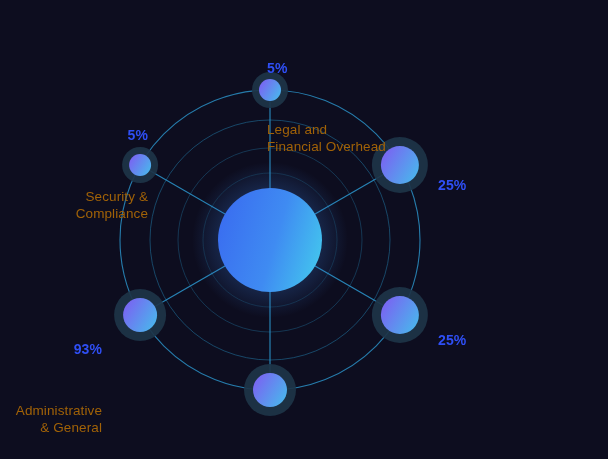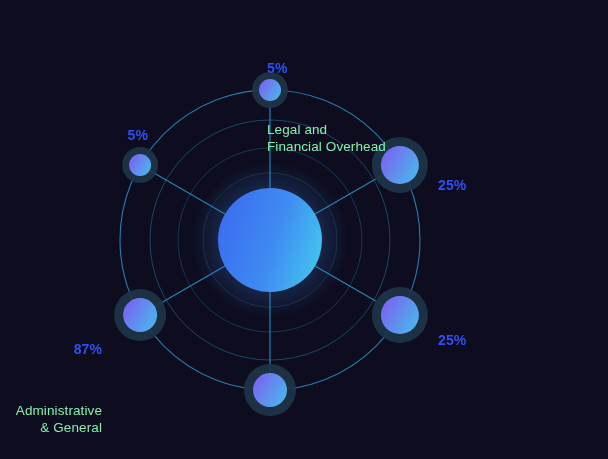--- a/index.html
+++ b/index.html
@@ -31,21 +31,21 @@
   .label .pct {
     display: block;
     color: #2f4ff5;
     font-size: 14px;
     font-weight: bold;
     letter-spacing: 0.1px;
     margin-bottom: 2px;
   }
   .label .name {
     display: block;
-    color: #86efac;
+    color: #a16207;
     font-size: 13.5px;
     font-weight: normal;
     letter-spacing: 0.1px;
   }
   .align-left  { text-align: left; }
   .align-right { text-align: right; }
 
   
   #label-legal      { left: 267px; top: 19px;  }
   #label-security   { left: 0px;   top: 86px;  width: 148px; }
@@ -140,22 +140,24 @@
   <div class="label align-left" id="label-marketing">
     <span class="pct">25%</span>
   </div>
 
   <div class="label align-left" id="label-buffer">
     
     
   </div>
 
   <div class="label align-right" id="label-admin">
-    <span class="pct">87%</span>
+    <span class="pct">93%</span>
     <span class="name">Administrative
 &amp; General</span>
   </div>
 
   <div class="label align-right" id="label-security">
     <span class="pct">5%</span>
+    <span class="name">Security &amp;
+Compliance</span>
   </div>
 
 </div>
 
 </body></html>

